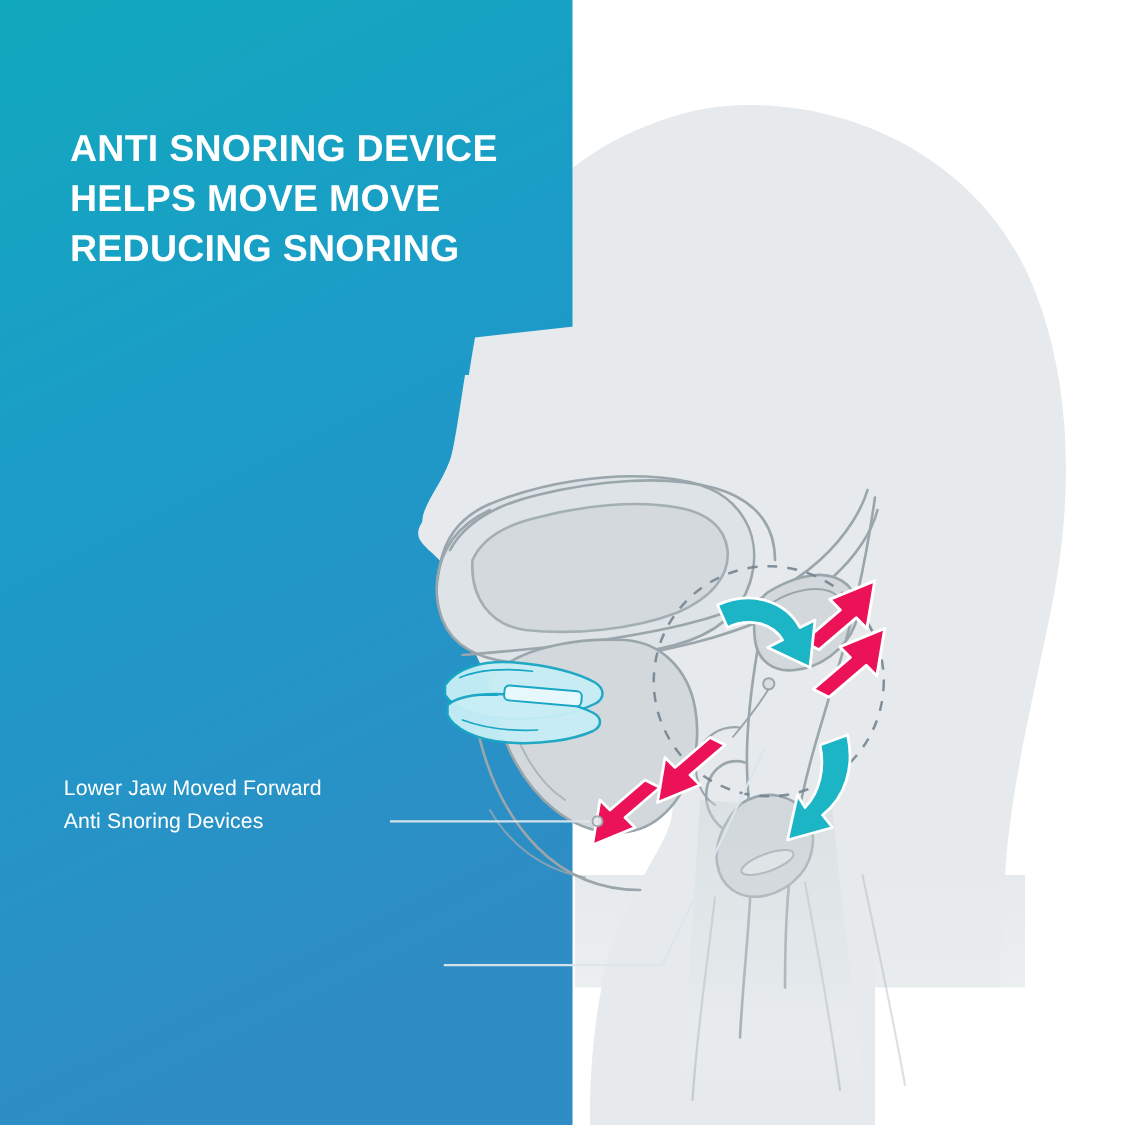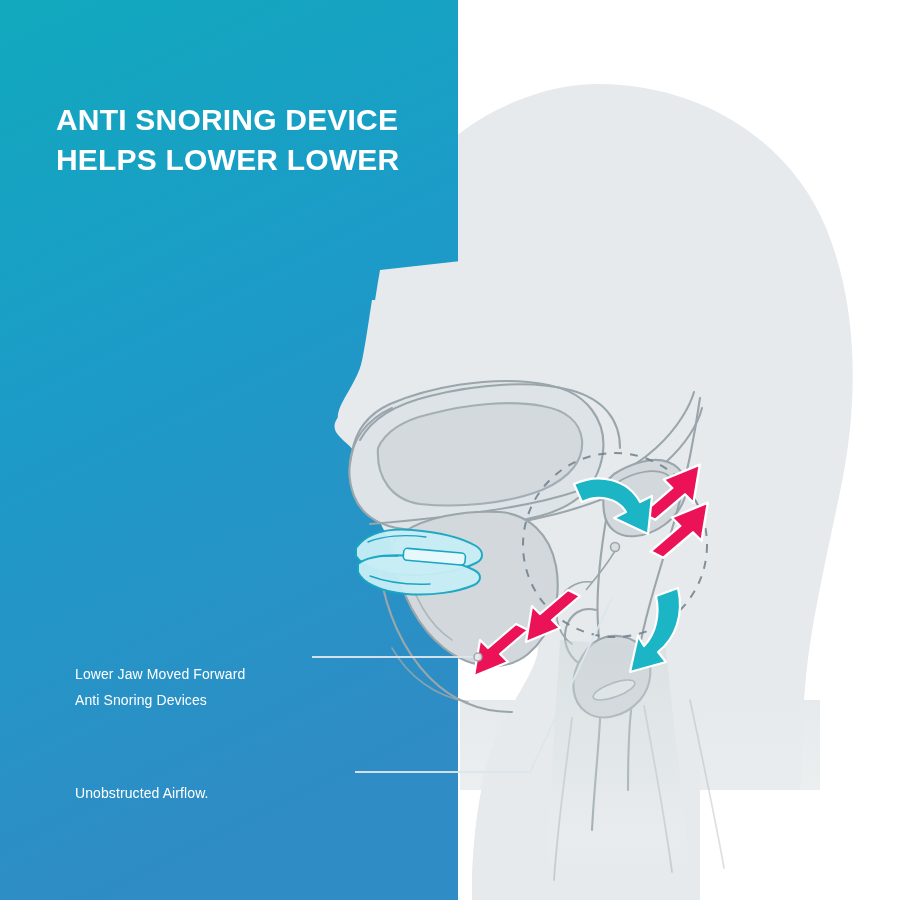--- a/index.html
+++ b/index.html
@@ -41,28 +41,27 @@
     width: 370px;
     color: #ffffff;
     font-size: 30px;
     font-weight: bold;
     line-height: 40px;
     letter-spacing: 0.2px;
   }
   .headline .hl-line { display: block; white-space: nowrap; }
   .caption {
     position: absolute;
-    left: 75px;
+    left: 51px;
     width: 300px;
     color: #ffffff;
-    font-size: 14px;
+    font-size: 17px;
     font-weight: normal;
     line-height: 26px;
     letter-spacing: 0.1px;
-    margin-top: 43px;
   }
   .caption .cap-line { display: block; white-space: nowrap; }
   #caption-1 { top: 618px; }
   #caption-2 { top: 737px; }
 </style>
 </head>
 <body>
 
 <div id="stage">
 
@@ -293,26 +292,26 @@
 
       <rect x="0" y="0" width="2" height="900" fill="#11A9BD" opacity="0"></rect>
 
     </g>
   </svg>
 
   <div class="txt-layer">
 
     <div class="headline">
       <span class="hl-line">ANTI SNORING DEVICE</span>
-      <span class="hl-line">HELPS LOWER LOWER</span>
+      <span class="hl-line">HELPS MOVE MOVE</span>
+      <span class="hl-line">REDUCING SNORING</span>
     </div>
 
     <div class="caption" id="caption-1">
       <span class="cap-line">Lower Jaw Moved Forward</span>
       <span class="cap-line">Anti Snoring Devices</span>
     </div>
 
     <div class="caption" id="caption-2">
-      <span class="cap-line">Unobstructed Airflow.</span>
     </div>
 
   </div>
 </div>
 
 </body></html>

